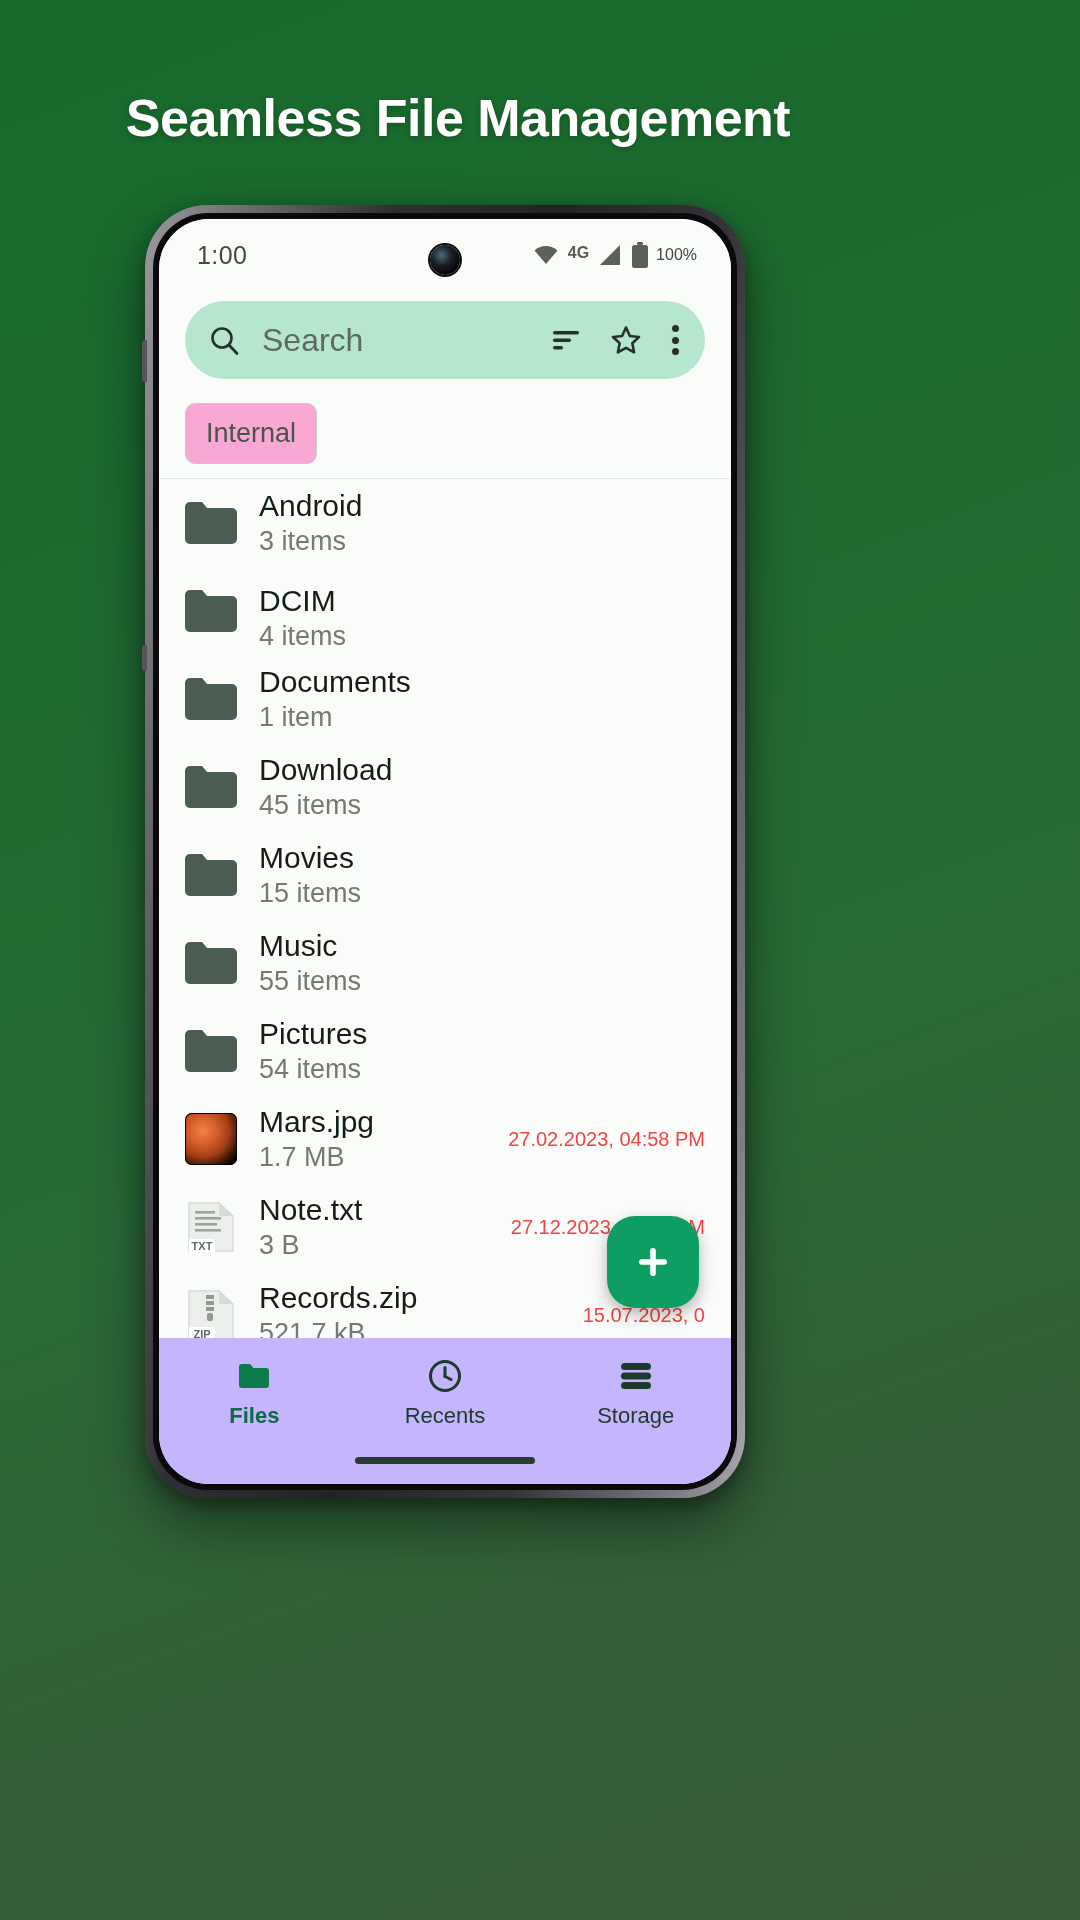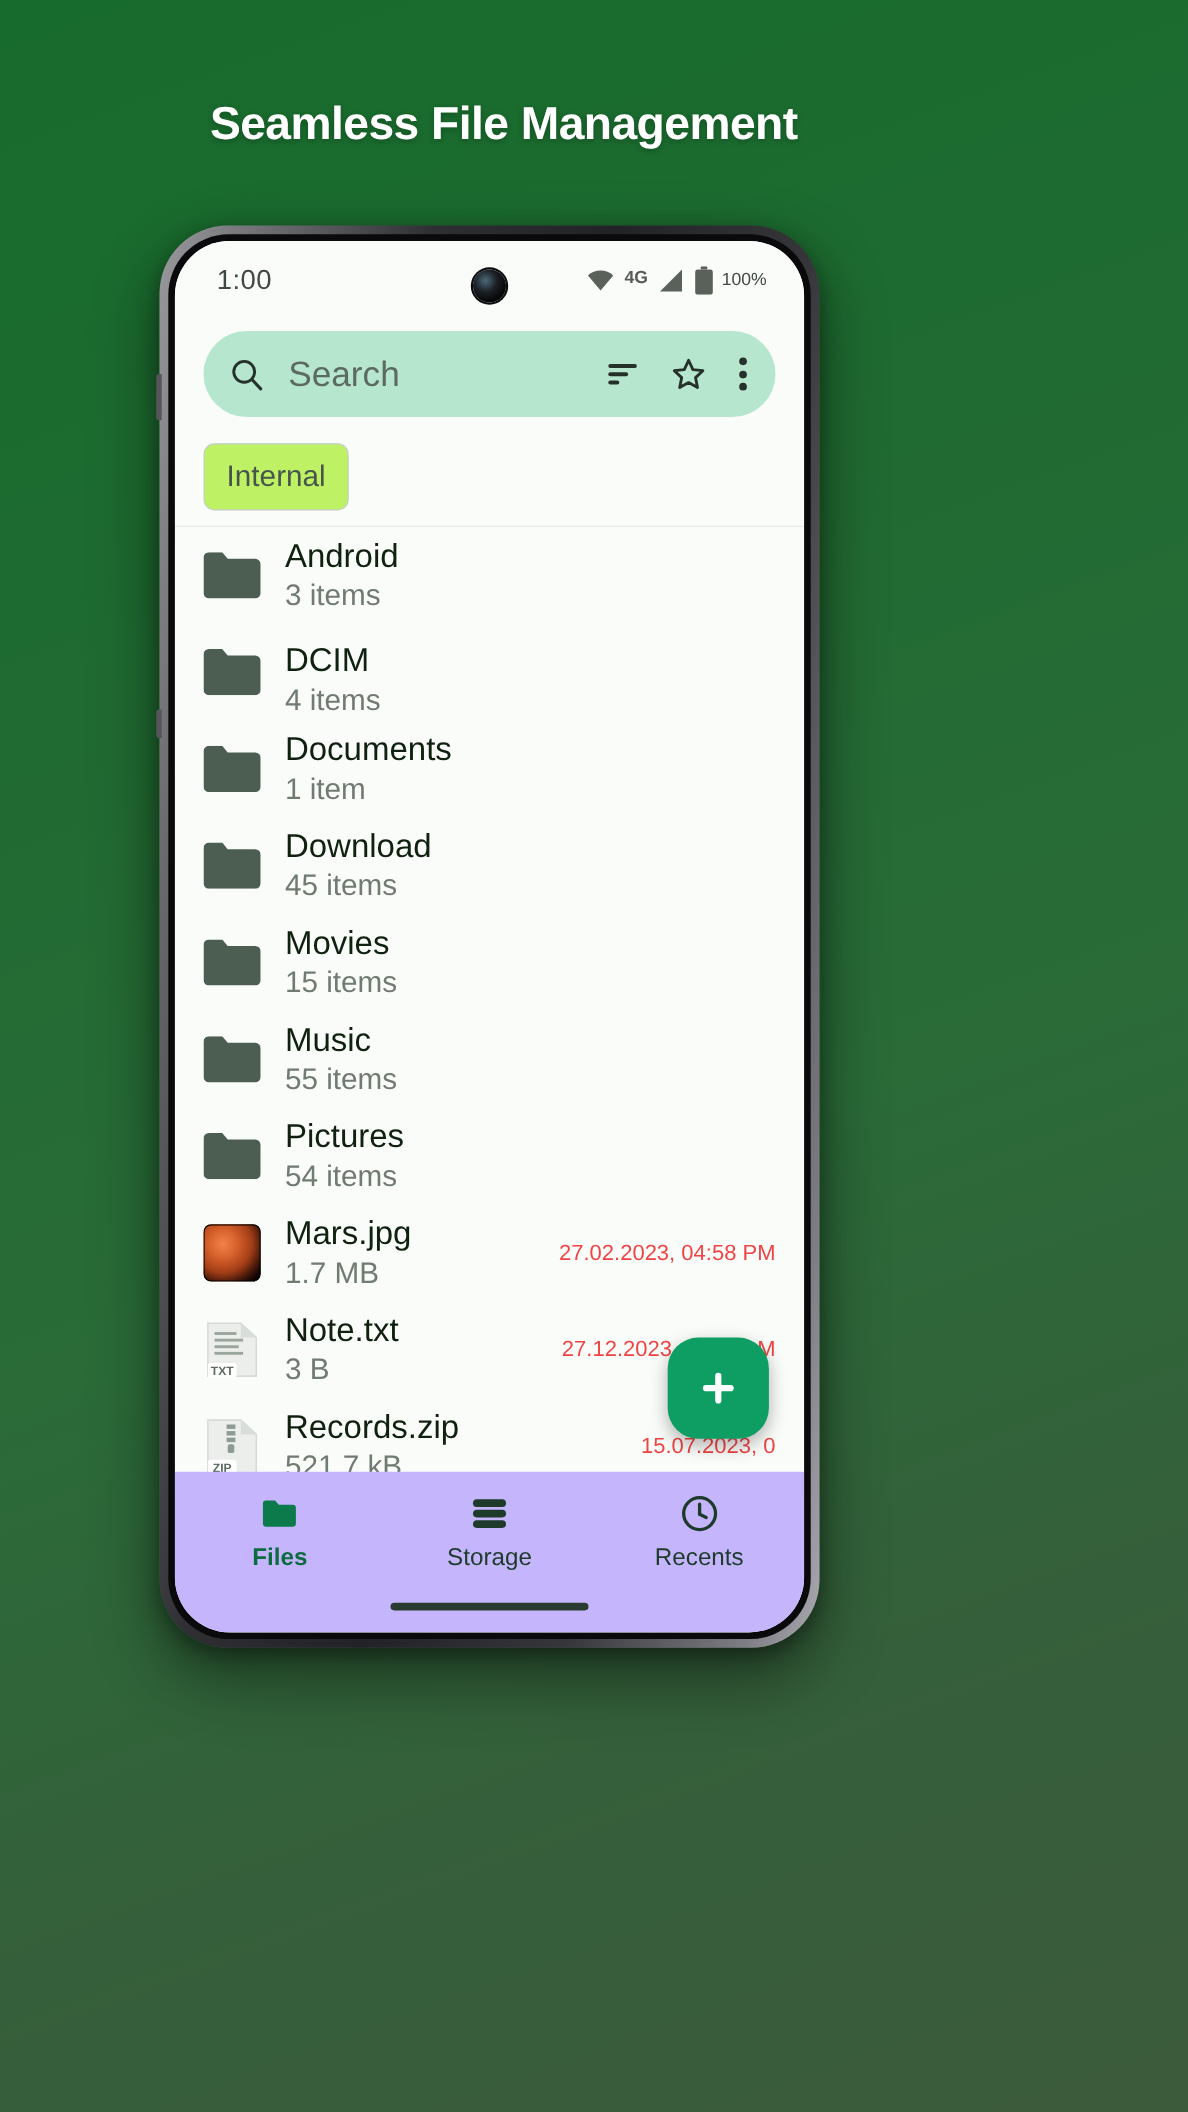--- a/index.html
+++ b/index.html
@@ -6,21 +6,21 @@
   html, body { width:1080px; height:1920px; overflow:hidden; }
   body {
     font-family: "Liberation Sans", sans-serif;
     background: linear-gradient(160deg,#176b2c 0%,#1d6b30 22%,#2a6b38 55%,#355f3a 78%,#3c5b3b 100%);
     position:relative;
   }
   
   .headline {
     position:absolute; top:88px; left:0; width:916px;
     text-align:center; color:#ffffff;
-    font-size:42px; font-weight:bold; letter-spacing:-0.5px;
+    font-size:52px; font-weight:bold; letter-spacing:-0.5px;
     text-shadow:0 2px 6px rgba(0,0,0,.25);
   }
   
   .phone-shell {
     position:absolute; left:145px; top:205px;
     width:600px; height:1293px;
     border-radius:62px;
     background: linear-gradient(100deg,#9a9a9e 0%,#6c6c71 12%,#2f2f33 30%,#232327 50%,#35353a 72%,#7e7e84 92%,#a9a9af 100%);
     padding:8px;
     box-shadow:0 26px 60px rgba(0,0,0,.45), 0 6px 18px rgba(0,0,0,.35);
@@ -66,21 +66,21 @@
   .search-ph { font-size:32px; color:#5c6b62; margin-left:22px; }
   .sb-actions { margin-left:auto; display:flex; align-items:center; gap:30px; }
   .ic-sort { width:30px; height:24px; }
   .ic-star { width:30px; height:30px; }
   .ic-kebab { width:8px; height:30px; display:flex; flex-direction:column; justify-content:space-between; align-items:center; }
   .ic-kebab i { width:7px; height:7px; border-radius:50%; background:#26312b; display:block; }
   
   .crumbrow { padding:12px 26px 14px 26px; background:#fafcfa; }
   .chip {
     display:inline-block; border:1.5px solid #c2cec6; border-radius:10px;
-    padding:14px 20px; font-size:27px; color:#48544c; background:#bef264;
+    padding:14px 20px; font-size:27px; color:#48544c; background:#f9a8d4;
   }
   .divider { height:1px; background:#e2e8e3; margin:0; }
   
   .list { background:#fafcfa; }
   .row { display:flex; align-items:center; height:88px; padding:0 26px 0 24px; }
   .thumb { width:56px; height:48px; flex:none; margin-right:20px; display:flex; align-items:center; justify-content:center; }
   .ic-folder { width:52px; height:42px; }
   .thumb-img {
     width:52px; height:52px; border-radius:7px;
     background:radial-gradient(circle at 34% 34%, #f0834a 0%, #d9622c 26%, #a33e17 54%, #3a1408 76%, #000000 92%);
@@ -318,32 +318,32 @@
 
       <div class="bottomnav">
         <div class="navitem active">
           <svg viewBox="0 0 36 36">
             <path d="M3 9 a3 3 0 0 1 3-3 h8 l3.5 4 H30 a3 3 0 0 1 3 3 v14 a3 3 0 0 1-3 3 H6 a3 3 0 0 1-3-3 Z" fill="#0d7a4c"></path>
           </svg>
           <span class="navlabel">Files</span>
         </div>
         <div class="navitem">
           <svg viewBox="0 0 36 36">
+            <circle cx="18" cy="18" r="14.5" fill="none" stroke="#1d3a2a" stroke-width="3"></circle>
+            <line x1="18" y1="9.5" x2="18" y2="18.5" stroke="#1d3a2a" stroke-width="3" stroke-linecap="round"></line>
+            <line x1="18" y1="18.5" x2="24" y2="21.5" stroke="#1d3a2a" stroke-width="3" stroke-linecap="round"></line>
+          </svg>
+          <span class="navlabel">Recents</span>
+        </div>
+        <div class="navitem">
+          <svg viewBox="0 0 36 36">
             <rect x="3" y="5" width="30" height="7" rx="3.5" fill="#1d3a2a"></rect>
             <rect x="3" y="14.5" width="30" height="7" rx="3.5" fill="#1d3a2a"></rect>
             <rect x="3" y="24" width="30" height="7" rx="3.5" fill="#1d3a2a"></rect>
           </svg>
           <span class="navlabel">Storage</span>
         </div>
-        <div class="navitem">
-          <svg viewBox="0 0 36 36">
-            <circle cx="18" cy="18" r="14.5" fill="none" stroke="#1d3a2a" stroke-width="3"></circle>
-            <line x1="18" y1="9.5" x2="18" y2="18.5" stroke="#1d3a2a" stroke-width="3" stroke-linecap="round"></line>
-            <line x1="18" y1="18.5" x2="24" y2="21.5" stroke="#1d3a2a" stroke-width="3" stroke-linecap="round"></line>
-          </svg>
-          <span class="navlabel">Recents</span>
-        </div>
         <div class="homebar"></div>
       </div>
 
     </div>
   </div>
 </div>
 
 </body></html>

